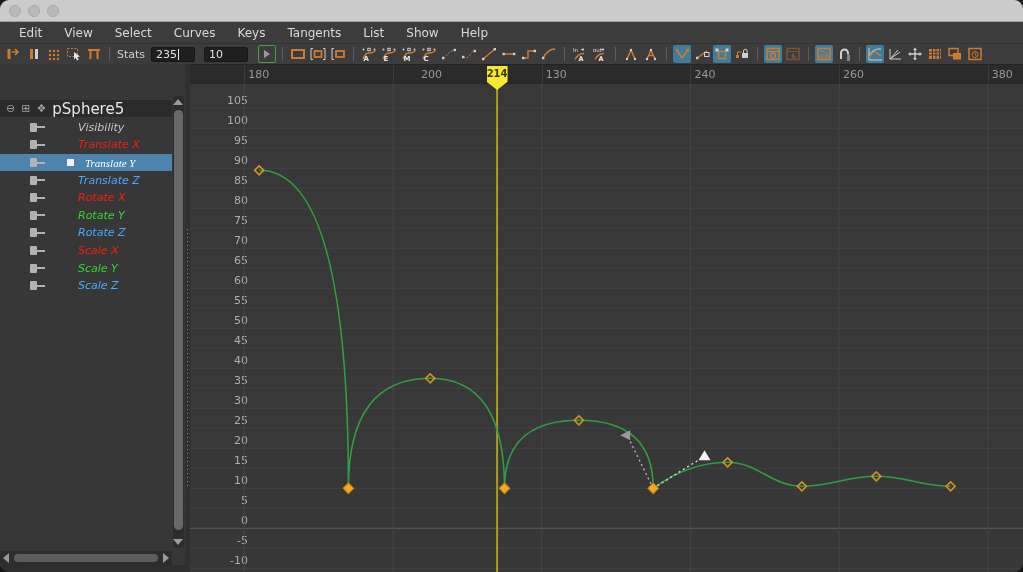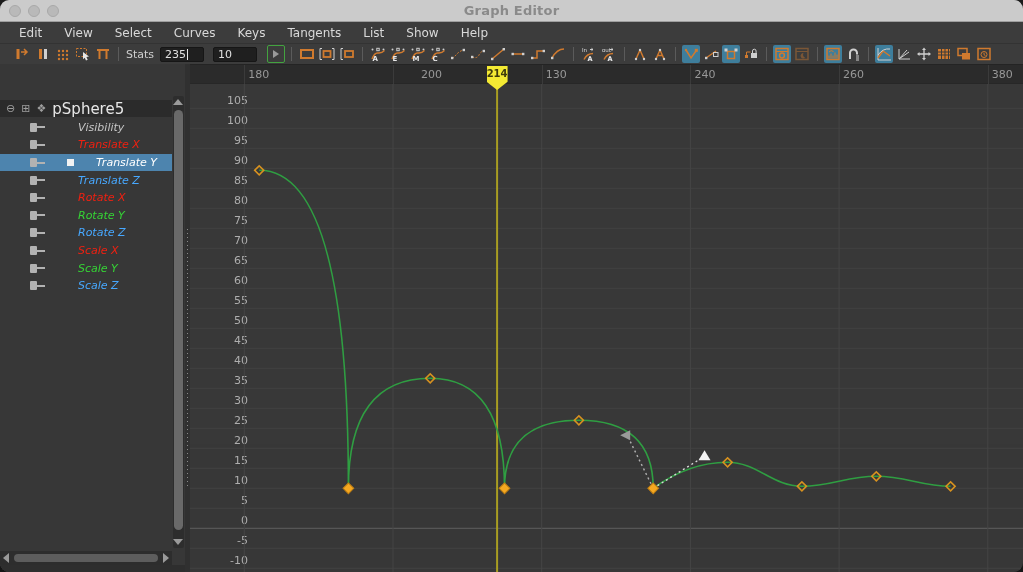--- a/index.html
+++ b/index.html
@@ -15,21 +15,21 @@
   .traffic span{ width:12px; height:12px; border-radius:50%; background:#b9b9b9; border:1px solid #a8a8a8; display:block; }
   .wtitle{ width:100%; text-align:center; font-size:13px; font-weight:bold; color:#8a8a8a; letter-spacing:.2px; }
 
   
   .menubar{ position:absolute; left:0; top:22px; width:100%; height:22px; background:#3c3c3c;
             display:flex; align-items:center; padding-left:8px; border-bottom:1px solid #333; }
   .menubar span{ color:#d9d9d9; font-size:12px; padding:0 11px; cursor:default; }
 
   
   .toolbar{ position:absolute; left:0; top:44px; width:100%; height:20px; background:#3c3c3c;
-            display:flex; align-items:center; padding-left:13px; }
+            display:flex; align-items:center; padding-left:4px; }
   .tb-cell{ width:18px; height:18px; display:flex; align-items:center; justify-content:center;
             border-radius:2px; margin:0 1px; flex:0 0 auto; }
   .tb-cell svg{ display:block; }
   .tb-cell.active{ background:#3e7e9c; }
   .tb-cell.green{ border:1px solid #43a33f; }
   .tb-cell.dim{ opacity:.42; }
   .tb-sep{ width:1px; height:14px; background:#5b5b5b; margin:0 5px; flex:0 0 auto; }
   .tb-stats-label{ color:#cfcfcf; font-size:11px; margin:0 6px 0 2px; flex:0 0 auto; }
   .tb-field{ width:44px; height:15px; background:#1f1f1f; border:1px solid #161616; border-radius:2px;
              color:#e0e0e0; font-size:11px; line-height:13px; padding:0 4px; margin-right:9px; flex:0 0 auto;
@@ -46,21 +46,21 @@
              display:flex; align-items:center; color:#e6e6e6; font-size:11px; }
   .treehead .gl{ color:#9f9f9f; font-size:11px; margin-left:6px; }
   .treehead .name{ margin-left:6px; font-size:15px; }
   .chanrow{ position:absolute; left:0; width:172px; height:17.6px; display:flex; align-items:center; }
   .chanrow.sel{ background:#4d84ae; }
   .pin{ position:relative; margin-left:30px; width:16px; height:9px; flex:0 0 auto; }
   .pin .head{ position:absolute; left:0; top:0; width:7px; height:9px; background:#b2b2b2; border-radius:1px; }
   .pin .stem{ position:absolute; left:7px; top:3.5px; width:8px; height:2px; background:#b2b2b2; }
   .chanrow .chk{ width:7px; height:7px; background:#f2f2f2; margin-left:21px; flex:0 0 auto; }
   .chanlabel{ font-style:italic; font-size:11px; margin-left:32px; }
-  .chanrow.sel .chanlabel{ margin-left:22px; }
+  .chanrow.sel .chanlabel{ margin-left:11px;font-family:Liberation Serif, serif; }
   .vsb{ position:absolute; left:173px; top:32px; width:11px; height:452px; background:#2d2d2d; border-radius:2px; }
   .vsb .thumb{ position:absolute; left:1px; top:14px; width:9px; height:420px; background:#696969; border-radius:5px; }
   .arrow-up{ width:0;height:0;border-left:5px solid transparent;border-right:5px solid transparent;border-bottom:6px solid #9a9a9a; position:absolute; left:0; top:3px; }
   .arrow-dn{ width:0;height:0;border-left:5px solid transparent;border-right:5px solid transparent;border-top:6px solid #9a9a9a; position:absolute; left:0; bottom:3px; }
   .hsb{ position:absolute; left:0px; top:487px; width:172px; height:14px; background:#2d2d2d; }
   .hsb .thumb{ position:absolute; left:14px; top:3px; width:144px; height:8px; background:#5d5d5d; border-radius:4px; }
   .arrow-l{ width:0;height:0;border-top:5px solid transparent;border-bottom:5px solid transparent;border-right:6px solid #9a9a9a; position:absolute; left:3px; top:2px; }
   .arrow-r{ width:0;height:0;border-top:5px solid transparent;border-bottom:5px solid transparent;border-left:6px solid #9a9a9a; position:absolute; right:3px; top:2px; }
   .sb-bottom{ position:absolute; left:0; top:501px; width:185px; height:7px; background:#2e2e2e; }
 
@@ -85,21 +85,20 @@
 <body>
 
 <div class="window">
 
   <div class="titlebar">
     <div class="traffic">
       <span></span>
       <span></span>
       <span></span>
     </div>
-    <div class="wtitle">Graph Editor</div>
   </div>
 
   <nav class="menubar">
       <span>Edit</span>
       <span>View</span>
       <span>Select</span>
       <span>Curves</span>
       <span>Keys</span>
       <span>Tangents</span>
       <span>List</span>

